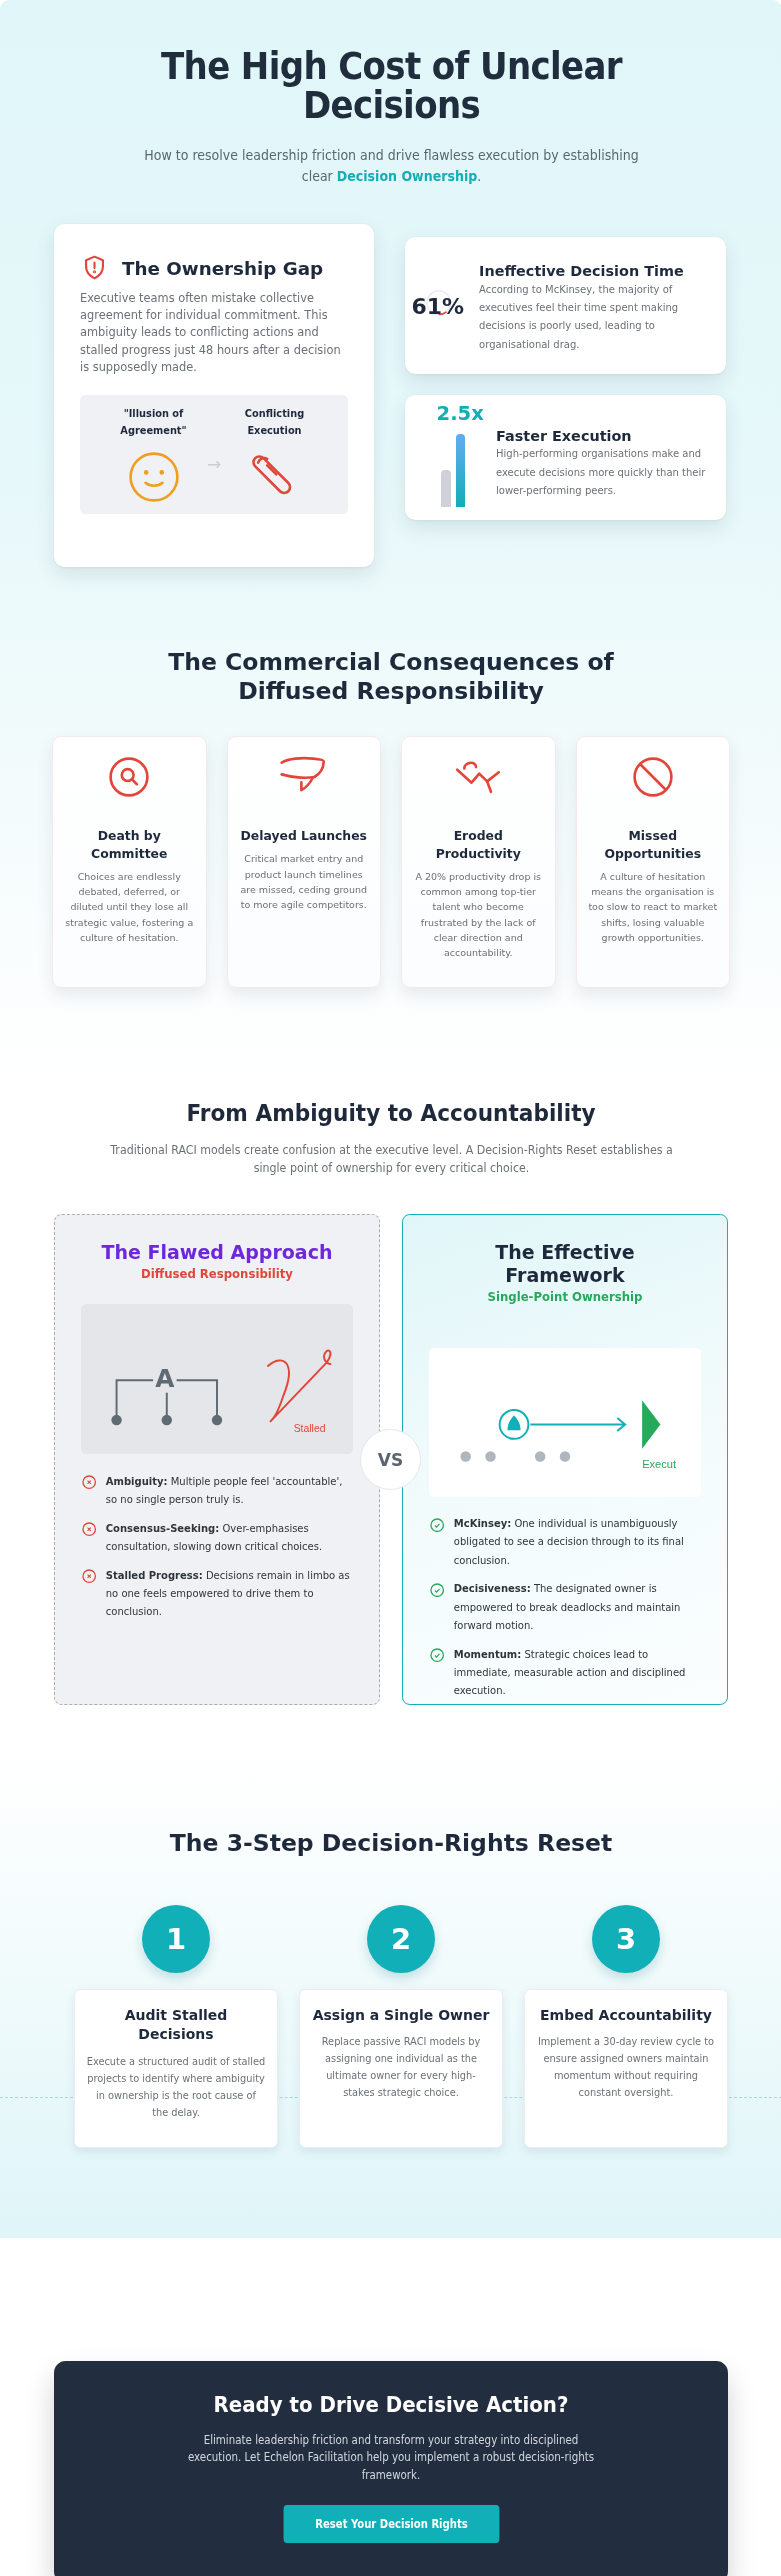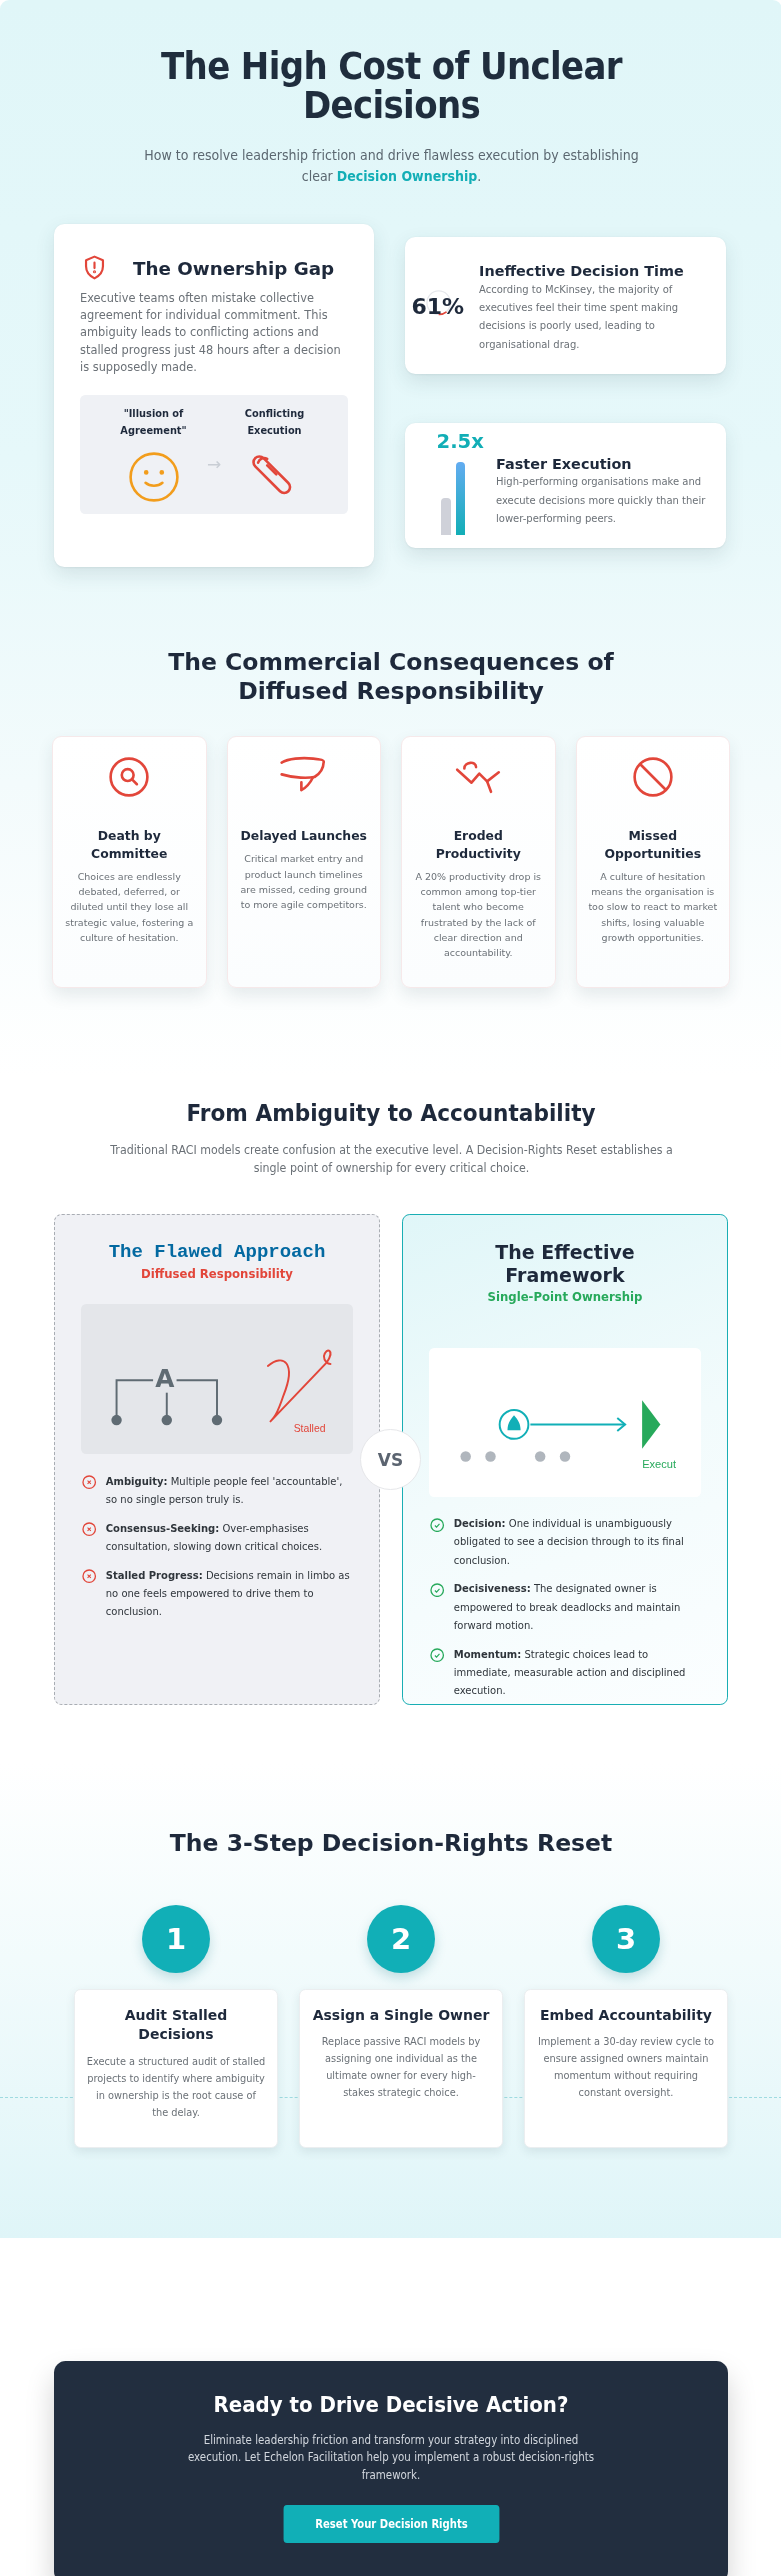--- a/index.html
+++ b/index.html
@@ -27,21 +27,21 @@
   .hero .sub {
     margin: 19.6px auto 0; width: 561px;
     font-size: 13.7px; line-height: 21px; color: #5b6770;
     transform: scaleX(0.92);
   }
   .hero .sub .hl { color: #12aeb6; font-weight: 700; }
 
   .gap-row { display: flex; gap: 31px; padding: 0 54px; margin-top: 37px; }
   .card { background: #fff; border-radius: 10.4px; box-shadow: 0 7.8px 19.6px rgba(40,70,80,0.12), 0 0.7px 2px rgba(0,0,0,0.05); }
   .own-card { width: 320px; height: 343px; padding: 29px 26px; }
-  .own-head { display: flex; align-items: center; gap: 24px; }
+  .own-head { display: flex; align-items: center; gap: 13px; }
   .own-head h2 { font-size: 18.3px; font-weight: 700; color: #1e293b; }
   .own-text { margin-top: 6px; font-size: 11.4px; line-height: 17.4px; color: #6b7177; }
   .gap-box { margin-top: 18.3px; background: #eff1f5; border-radius: 5.2px; height: 119px; display: flex; align-items: flex-start; justify-content: space-around; padding: 10.4px 13px 0; position: relative; }
   .gap-col { width: 85px; text-align: center; }
   .gap-col .lbl { font-size: 9.8px; font-weight: 700; line-height: 17px; color: #1e293b; }
   .gap-col svg { margin-top: 11.7px; }
   .gap-arrow { position: absolute; left: 50%; top: 59px; transform: translateX(-50%); color: #c9ced5; font-size: 17px; }
 
   .stats-col { width: 321px; display: flex; flex-direction: column; gap: 21px; padding-top: 13px; }
   .stat-card { height: 137px; padding: 22px 19.6px 0 6.5px; display: flex; }
@@ -70,21 +70,21 @@
 
   
   .cmp { padding-top: 111px; }
   .cmp .sec-title { transform: scaleX(0.92); }
   .cmp-sub { width: 627px; margin: 13px auto 0; text-align: center; font-size: 12px; line-height: 18.3px; color: #6b7177; transform: scaleX(0.92); }
   .cmp-row { position: relative; display: flex; gap: 22px; padding: 0 54px; margin-top: 37px; }
   .cmp-card { width: 326px; height: 491px; border-radius: 7.8px; padding: 26px 26px 0; }
   .cmp-card.bad { background: #f0f1f5; border: 1.3px dashed #a9adb3; }
   .cmp-card.good { background: linear-gradient(160deg, #e0f6f8 0%, #f2fbfc 50%, #fbfeff 100%); border: 1.6px solid #19aeb4; }
   .cmp-card h3 { text-align: center; font-size: 19px; font-weight: 700; line-height: 23px; }
-  .cmp-card.bad h3 { color: #0369a1; font-family: Liberation Mono, monospace; }
+  .cmp-card.bad h3 { color: #6d28d9; }
   .cmp-card.good h3 { color: #1e293b; width: 170px; margin: 0 auto; }
   .cmp-card .tag { text-align: center; font-size: 11.7px; font-weight: 700; margin-top: 2.6px; }
   .cmp-card.bad .tag { color: #e2463a; }
   .cmp-card.good .tag { color: #27a95b; }
   .diagram { margin: 23.5px auto 0; width: 272px; height: 150px; border-radius: 5.2px; position: relative; }
   .cmp-card.bad .diagram { background: #e4e6ea; margin-top: 23.5px; }
   .cmp-card.good .diagram { background: #ffffff; margin-top: 44px; height: 149px; }
   .pts { margin-top: 18.3px; list-style: none; }
   .pts li { display: flex; gap: 9.1px; font-size: 10px; line-height: 18.3px; color: #2f353b; margin-bottom: 10.4px; padding-left: 1.3px; }
   .pts li b { font-weight: 700; color: #2f353b; }
@@ -166,21 +166,21 @@
                 <circle cx="21" cy="21" r="18" fill="none" stroke="#e6e8ec" stroke-width="2"></circle>
                 <path d="M33 35 A18 18 0 0 1 21 39" fill="none" stroke="#e2463a" stroke-width="2.5"></path>
               </svg>
             <span class="stat-num">61%</span>
           </div>
           <div class="stat-body">
             <h3>Ineffective Decision Time</h3>
             <p>According to McKinsey, the majority of executives feel their time spent making decisions is poorly used, leading to organisational drag.</p>
           </div>
         </div>
-        <div class="card stat-card two" style="text-align:left;margin-top:28px;">
+        <div class="card stat-card two" style="text-align:left;">
           <div class="bar-wrap">
             <span class="bar-num">2.5x</span>
             <div class="bar-a"></div>
             <div class="bar-b"></div>
           </div>
           <div class="stat-body">
             <h3>Faster Execution</h3>
             <p>High-performing organisations make and execute decisions more quickly than their lower-performing peers.</p>
           </div>
         </div>
@@ -299,21 +299,21 @@
             <circle cx="208" cy="166" r="8" fill="#b0b6bd"></circle>
             <text x="352" y="184" text-anchor="middle" font-family="Liberation Sans, sans-serif" font-size="17" fill="#27a95b">Execut</text>
           </svg>
         </div>
         <ul class="pts">
           <li>
             <span class="ic"><svg width="14.4" height="14.4" viewBox="0 0 22 22" fill="none" stroke="#27a95b" stroke-width="2">
                   <circle cx="11" cy="11" r="9.5"></circle>
                   <path d="M7.5 11.5l2.5 2.5 4.5-5" stroke-width="1.8"></path>
                 </svg></span>
-            <span><b>Decision:</b><span> One individual is unambiguously obligated to see a decision through to its final conclusion.</span></span>
+            <span><b>McKinsey:</b><span> One individual is unambiguously obligated to see a decision through to its final conclusion.</span></span>
           </li>
           <li>
             <span class="ic"><svg width="14.4" height="14.4" viewBox="0 0 22 22" fill="none" stroke="#27a95b" stroke-width="2">
                   <circle cx="11" cy="11" r="9.5"></circle>
                   <path d="M7.5 11.5l2.5 2.5 4.5-5" stroke-width="1.8"></path>
                 </svg></span>
             <span><b>Decisiveness:</b><span> The designated owner is empowered to break deadlocks and maintain forward motion.</span></span>
           </li>
           <li>
             <span class="ic"><svg width="14.4" height="14.4" viewBox="0 0 22 22" fill="none" stroke="#27a95b" stroke-width="2">

